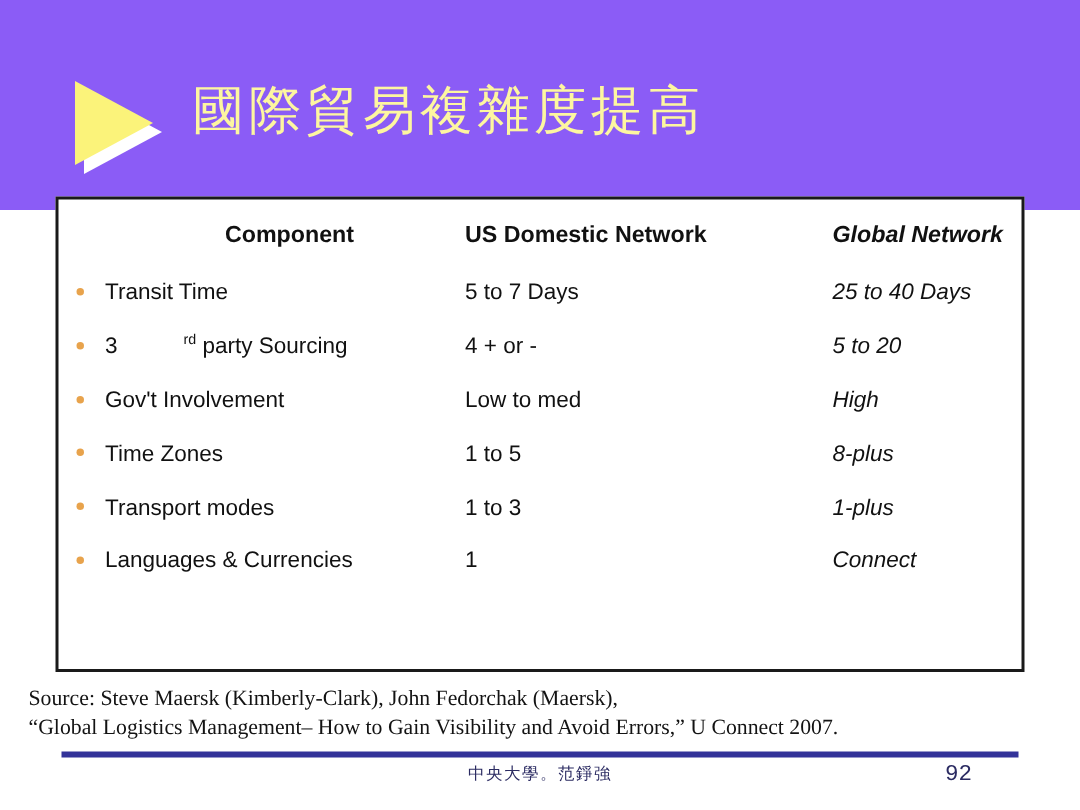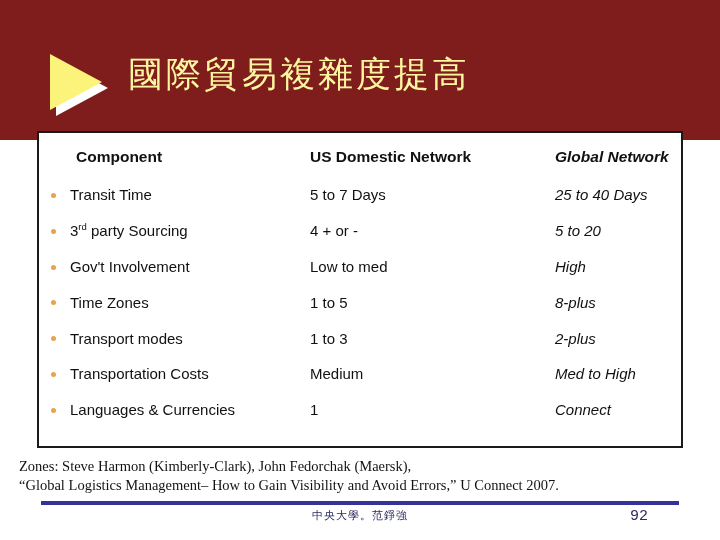--- a/index.html
+++ b/index.html
@@ -21,21 +21,21 @@
     background: #ffffff;
   }
 
   
   .title-band {
     position: absolute;
     left: 0;
     top: 0;
     width: 720px;
     height: 140px;
-    background: #7f1d1d;
+    background: #8b5cf6;
   }
   .title-arrow {
     position: absolute;
     left: 49px;
     top: 54px;
     width: 62px;
     height: 62px;
   }
   .title-arrow .shadow,
   .title-arrow .tri {
@@ -95,36 +95,37 @@
   .tbl .c-comp   { width: 234px; }
   .tbl .c-us     { width: 245px; margin-left: 32px; }
   .tbl .c-gl     { width: 136px; font-style: italic; }
 
   .hdr-row td {
     font-weight: bold;
     font-size: 15.5px;
     height: 40px;
     padding-top: 4px;
   }
-  .hdr-row .c-comp { padding-left: 8px; }
+  .hdr-row .c-comp { padding-left: 8px; text-align: center; }
 
   .bullet-dot {
     display: inline-block;
     width: 5px;
     height: 5px;
     border-radius: 50%;
     background: #e8a34c;
     vertical-align: middle;
     margin-top: -2px;
   }
   .comp-label { display: inline-block; padding-left: 2px; }
   .comp-label sup {
     font-size: 9.5px;
     vertical-align: super;
     line-height: 0;
+    margin-left: 44px;
   }
 
   
   .source {
     position: absolute;
     left: 19px;
     top: 457px;
     width: 640px;
     font-family: "Liberation Serif", "DejaVu Serif", serif;
     font-size: 14.5px;
@@ -211,43 +212,37 @@
           <td class="c-bullet"><span class="bullet-dot"></span></td>
           <td class="c-comp"><span class="comp-label">Time Zones</span></td>
           <td class="c-us">1 to 5</td>
           <td class="c-gl">8-plus</td>
         </tr>
 
         <tr>
           <td class="c-bullet"><span class="bullet-dot"></span></td>
           <td class="c-comp"><span class="comp-label">Transport modes</span></td>
           <td class="c-us">1 to 3</td>
-          <td class="c-gl">2-plus</td>
-        </tr>
-
-        <tr>
-          <td class="c-bullet"><span class="bullet-dot"></span></td>
-          <td class="c-comp"><span class="comp-label">Transportation Costs</span></td>
-          <td class="c-us">Medium</td>
-          <td class="c-gl">Med to High</td>
-        </tr>
+          <td class="c-gl">1-plus</td>
+        </tr>
+
 
         <tr>
           <td class="c-bullet"><span class="bullet-dot"></span></td>
           <td class="c-comp"><span class="comp-label">Languages &amp; Currencies</span></td>
           <td class="c-us">1</td>
           <td class="c-gl">Connect</td>
         </tr>
 
       </tbody>
     </table>
   </div>
 
   <div class="source">
-    <div>Zones: Steve Harmon (Kimberly-Clark), John Fedorchak (Maersk),</div>
+    <div>Source: Steve Maersk (Kimberly-Clark), John Fedorchak (Maersk),</div>
     <div>“Global Logistics Management– How to Gain Visibility and Avoid Errors,” U Connect 2007.</div>
   </div>
 
   <div class="footer-rule"></div>
   <div class="footer-center">中央大學。范錚強</div>
   <div class="footer-page">92</div>
 
 </div>
 
 </body></html>

